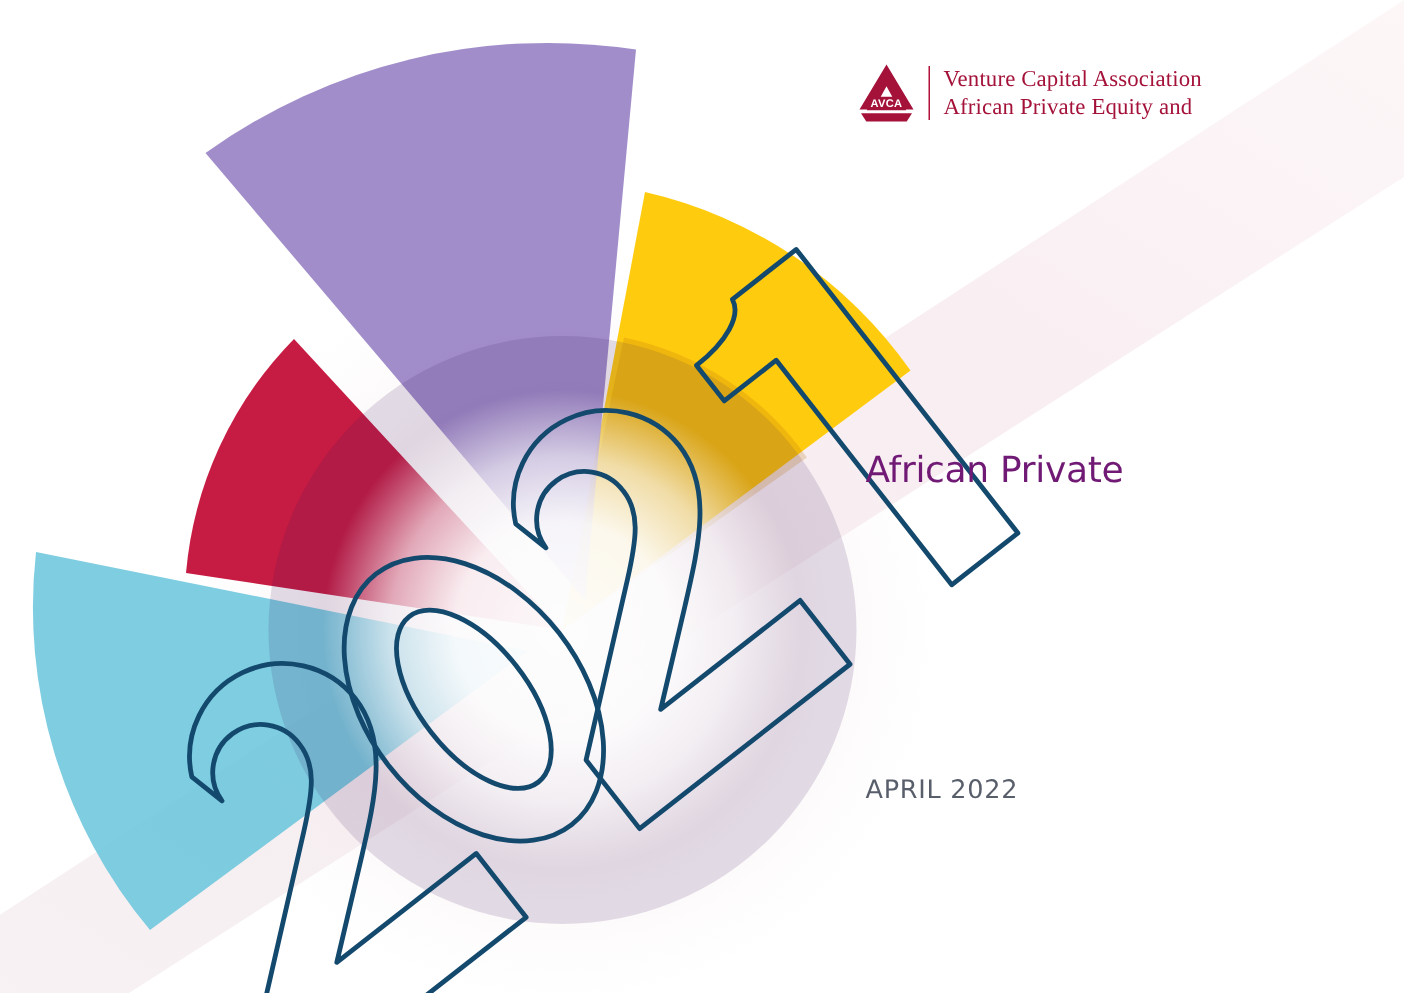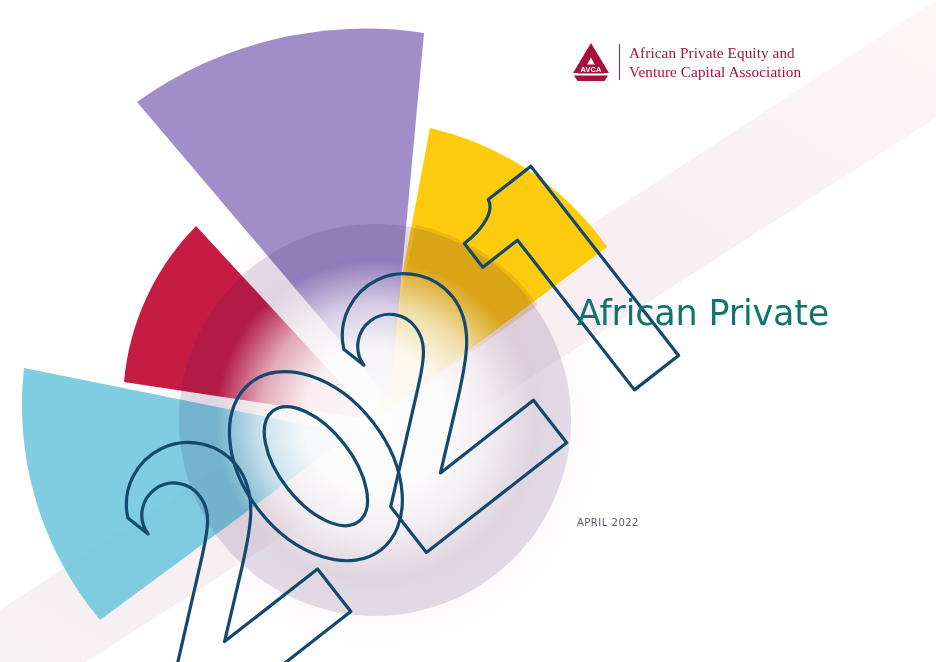--- a/index.html
+++ b/index.html
@@ -57,35 +57,35 @@
   }
   .logo-wordmark div { display: block; }
 
   
   .report-title {
     position: absolute;
     left: 577px;
     top: 297px;
     width: 330px;
     font-family: "DejaVu Sans", sans-serif;
-    font-size: 35px;
+    font-size: 24px;
     line-height: 33.5px;
     font-weight: 400;
-    color: #0f766e;
+    color: #701a75;
     letter-spacing: -0.2px;
   }
   .report-title span { display: block; }
 
   
   .report-date {
     position: absolute;
     left: 577px;
     top: 517px;
     font-family: "DejaVu Sans", sans-serif;
-    font-size: 10px;
+    font-size: 17px;
     letter-spacing: 0.5px;
     color: #595E6B;
   }
 </style>
 </head>
 <body>
 
 <div id="cover">
 
   <svg id="cover-art" viewBox="0 0 936 662" xmlns="http://www.w3.org/2000/svg">
@@ -224,22 +224,22 @@
 
       <path d="M2 33.5 L36 33.5 L32.5 39 L5.5 39 Z" fill="#A4123A"></path>
 
       <rect x="6" y="22.5" width="26" height="9" fill="#A4123A"></rect>
       <text x="19" y="29.6" text-anchor="middle" font-family="Liberation Sans, sans-serif" font-size="7.4" font-weight="bold" fill="#ffffff" letter-spacing="0.2">AVCA</text>
     </svg>
 
     <div class="logo-divider"></div>
 
     <div class="logo-wordmark">
+      <div>Venture Capital Association</div>
       <div>African Private Equity and</div>
-      <div>Venture Capital Association</div>
     </div>
   </div>
 
   <div class="report-title">
     <span>African Private</span>
   </div>
 
   <div class="report-date">APRIL 2022</div>
 
 </div>

